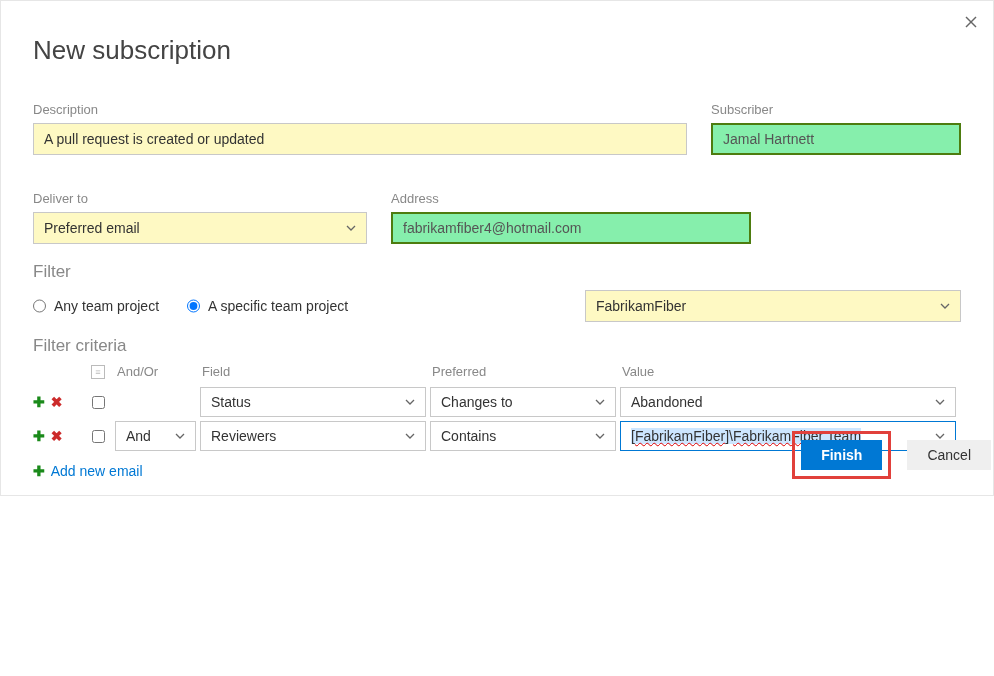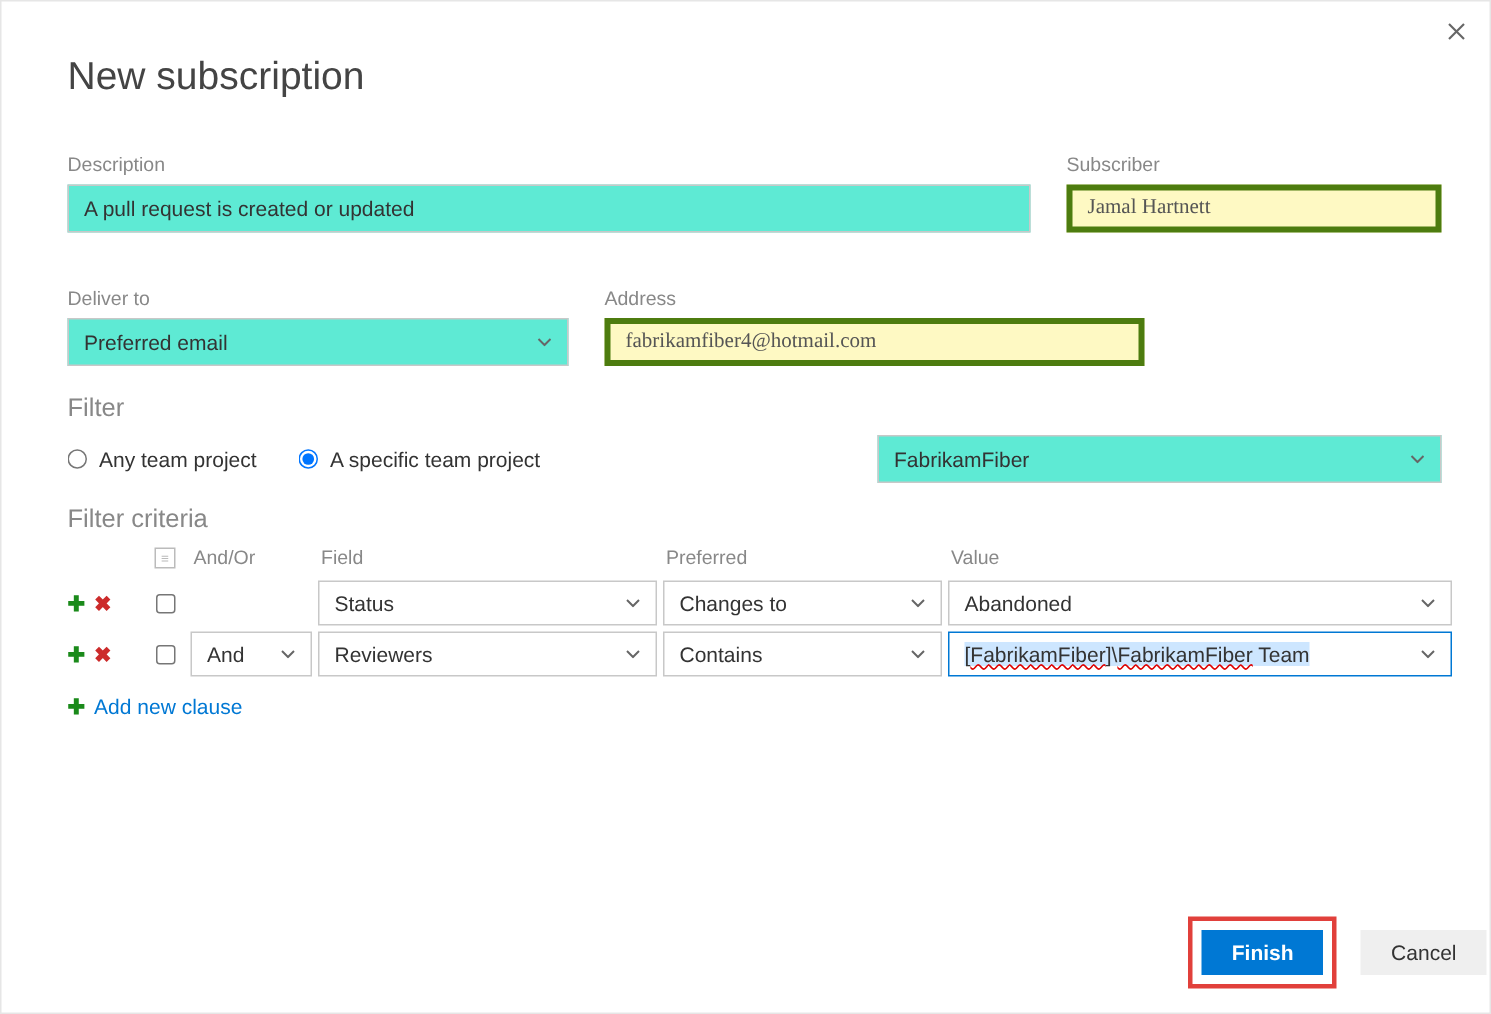--- a/index.html
+++ b/index.html
@@ -6,22 +6,22 @@
   html, body {
     margin: 0; padding: 0;
     width: 994px; height: 676px;
     font-family: "Segoe UI", Arial, sans-serif;
     font-size: 14px;
     color: #333;
     background: #fff;
   }
   .modal {
     position: relative;
-    width: 994px; height: 676px;
-    padding: 28px 32px 20px 44px;
+    width: 994px; height: 496px;
+    padding: 28px 32px 20px 32px;
     border: 1px solid #e6e6e6;
   }
   .close-x {
     position: absolute;
     top: 14px; right: 16px;
     font-size: 16px;
     color: #666;
     cursor: pointer;
     line-height: 1;
   }
@@ -37,30 +37,29 @@
     margin-bottom: 6px;
   }
   .row { display: flex; gap: 24px; margin-bottom: 18px; margin-top: 36px; }
   .col { display: flex; flex-direction: column; }
   .field {
     border: 1px solid #c8c8c8;
     height: 32px;
     padding: 0 10px;
     display: flex;
     align-items: center;
-    background: #5eead4;
+    background: #fef9c3;
     font-size: 14px;
     color: #333;
     position: relative;
   }
   .field.readonly {
-    background: #fef9c3;
-    border: 4px solid #4d7c0f;
+    background: #86efac;
+    border: 2px solid #4d7c0f;
     color: #555;
-    font-family: Liberation Serif, serif;
   }
   .field.select { cursor: pointer; }
   .chev {
     position: absolute;
     right: 10px;
     top: 50%;
     transform: translateY(-50%);
     pointer-events: none;
     color: #666;
   }
@@ -348,21 +347,21 @@
       <span class="chev">
           <svg width="10" height="6" viewBox="0 0 10 6">
             <polyline points="1,1 5,5 9,1" fill="none" stroke="#666" stroke-width="1.3"></polyline>
           </svg>
         </span>
     </div>
   </div>
 
   <div class="add-clause">
     <span class="plus-icon">✚</span>
-    <span>Add new clause</span>
+    <span>Add new email</span>
   </div>
 
   <div class="footer">
     <div class="finish-wrap">
       <button class="btn btn-primary">Finish</button>
     </div>
     <button class="btn btn-secondary">Cancel</button>
   </div>
 </div>
 

